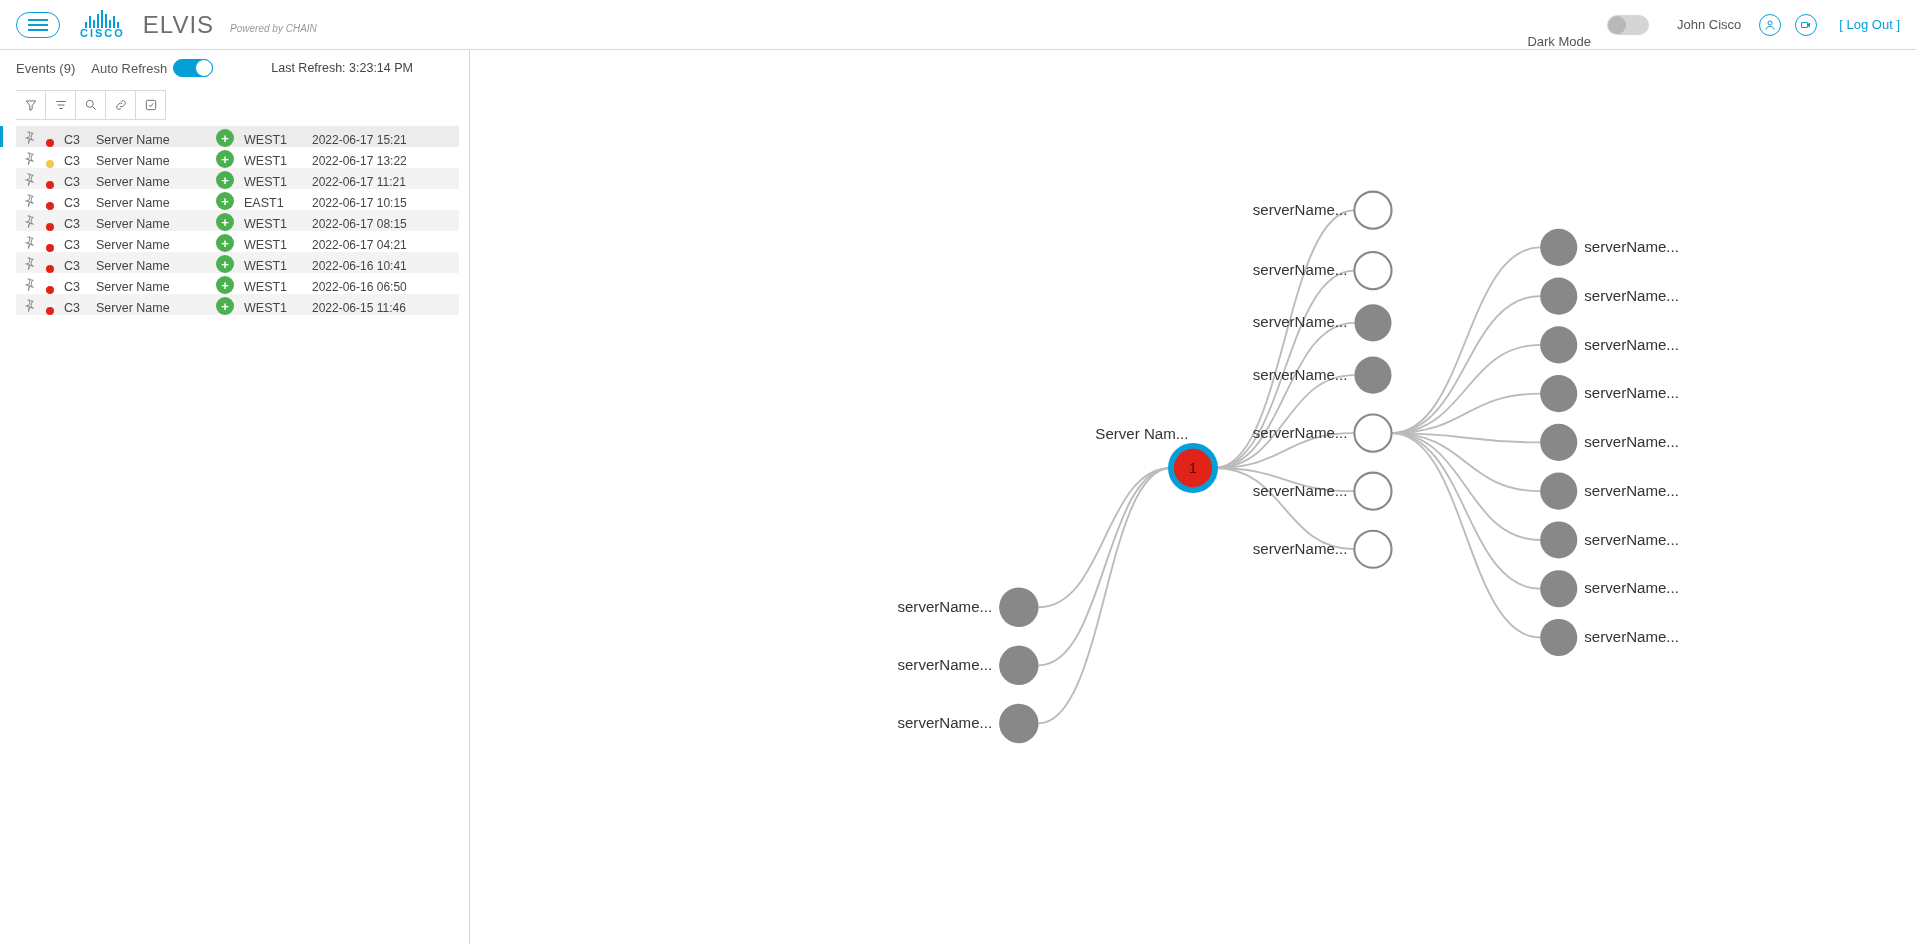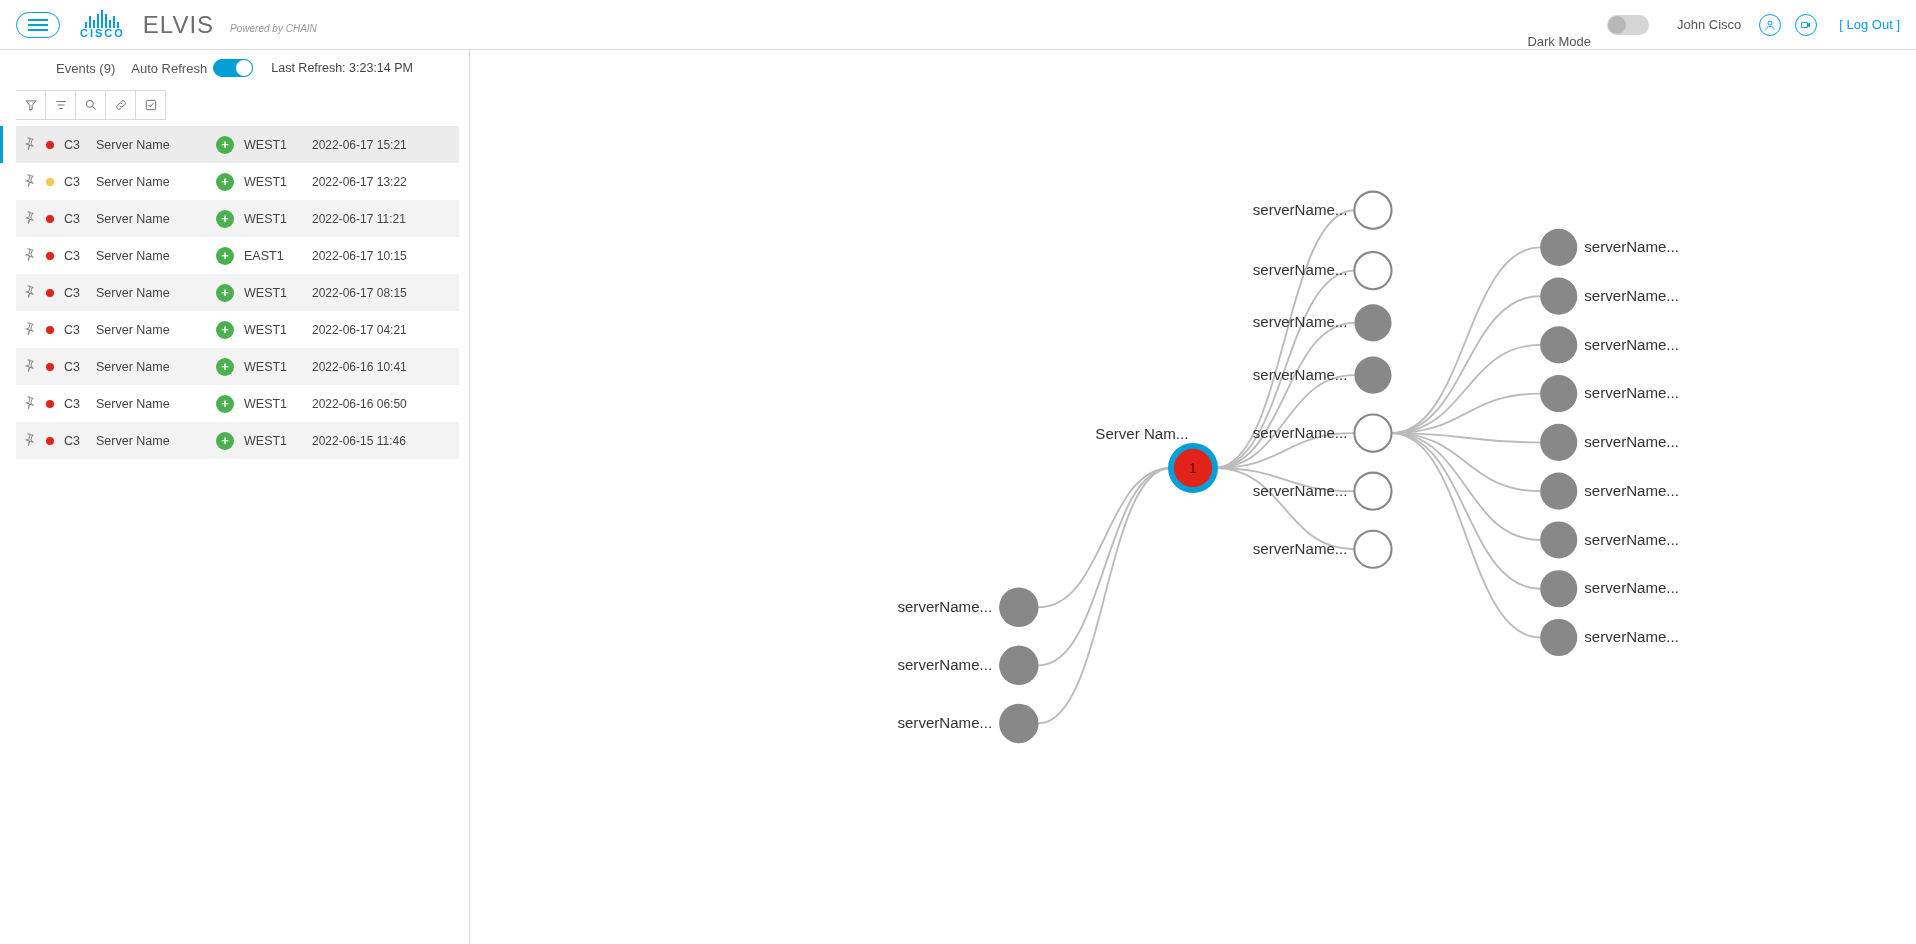--- a/index.html
+++ b/index.html
@@ -35,35 +35,35 @@
   .user-name{font-size:13px;color:#555;margin-right:8px;}
   .round-icon{width:22px;height:22px;border:1.6px solid var(--blue);border-radius:50%;display:flex;align-items:center;justify-content:center;color:var(--blue);font-size:11px;margin-right:4px;cursor:pointer}
   .logout{font-size:13px;color:var(--blue);margin-left:8px;cursor:pointer}
 
   
   .body{display:flex;height:calc(944px - 50px);}
   .left{width:470px;border-right:1px solid var(--border);display:flex;flex-direction:column;}
   .right{flex:1;display:flex;flex-direction:column;}
 
   
-  .left-strip{height:36px;display:flex;align-items:center;padding:0 16px;gap:16px;font-size:13px;color:#555;margin-left:40px;}
+  .left-strip{height:36px;display:flex;align-items:center;padding:0 16px;gap:16px;font-size:13px;color:#555;}
   .auto-refresh{display:flex;align-items:center;gap:6px;}
   .mini-toggle{width:40px;height:18px;border-radius:10px;background:var(--blue);position:relative;cursor:pointer;border:1px solid var(--blue);}
   .mini-toggle .knob{width:18px;height:18px;border-radius:50%;background:#fff;position:absolute;top:-1px;right:-1px;border:1px solid var(--blue);}
   .last-refresh{margin-left:auto;margin-right:40px;font-size:12.5px;color:#444;}
 
   
   .filter-row{display:flex;align-items:stretch;height:30px;margin:4px 10px 0 16px;}
   .filter-input{flex:1;border:1px solid var(--border);border-right:none;padding:0 8px;font-size:12.5px;color:#666;outline:none;}
   .tool-btn{width:30px;border:1px solid var(--border);border-left:none;display:flex;align-items:center;justify-content:center;color:#666;font-size:12px;cursor:pointer;background:#fff;}
   .tool-btn svg{width:14px;height:14px;stroke:#666;fill:none;stroke-width:1.6;}
 
   
   .events{margin:6px 10px 0 16px;}
-  .event-row{display:flex;align-items:center;height:37px;font-size:12.5px;padding:0 6px;gap:10px;position:relative;cursor:pointer}
+  .event-row{display:flex;align-items:flex-end;height:21px;font-size:12.5px;padding:0 6px;gap:10px;position:relative;cursor:pointer}
   .event-row.sel{background:#ececec;}
   .event-row.sel::before{content:"";position:absolute;left:-16px;top:0;bottom:0;width:3px;background:var(--blue);}
   .event-row.alt{background:#f3f3f3;}
   .pin{width:14px;height:14px;color:#888;flex-shrink:0;}
   .dot{width:8px;height:8px;border-radius:50%;flex-shrink:0;}
   .dot.red{background:var(--red);} .dot.yellow{background:var(--yellow);}
   .c3{width:22px;color:#444;}
   .sname{width:110px;color:#444;}
   .plus{width:18px;height:18px;border-radius:50%;background:var(--green);color:#fff;display:flex;align-items:center;justify-content:center;font-size:13px;font-weight:700;line-height:1;flex-shrink:0;}
   .loc{width:58px;color:#444;}

